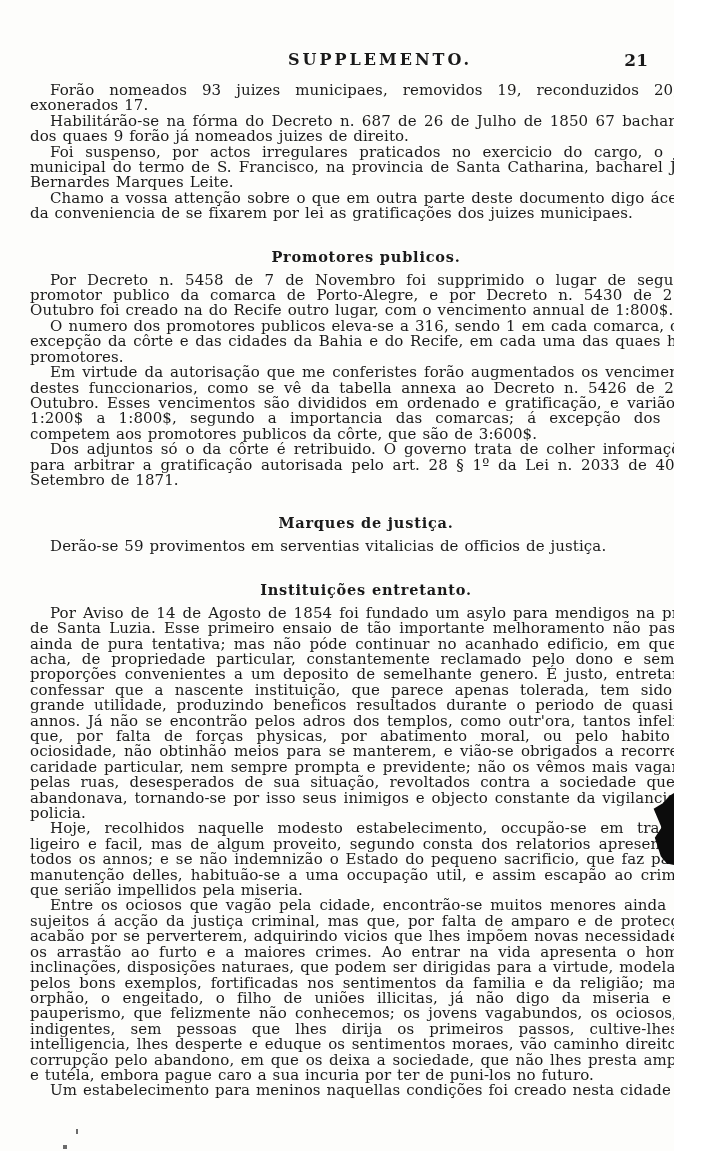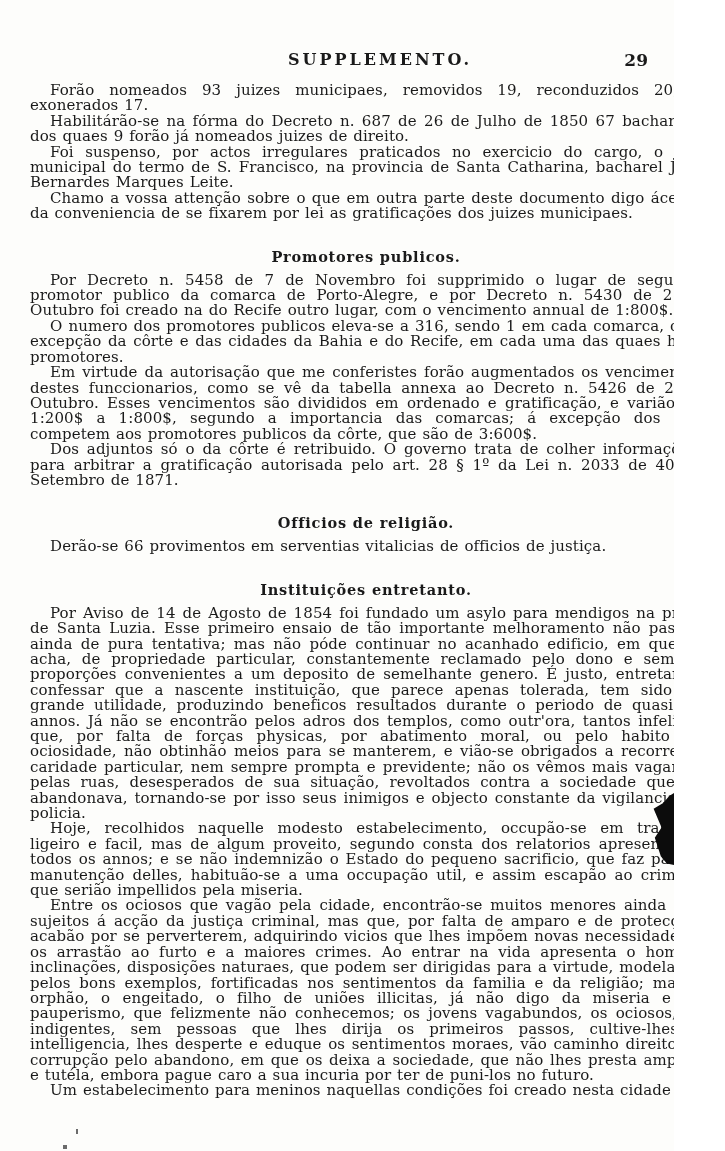--- a/index.html
+++ b/index.html
@@ -71,43 +71,43 @@
   .speck-1 { left: 76px; top: 1129px; width: 2px; height: 5px; }
   .speck-2 { left: 63px; top: 1145px; width: 4px; height: 4px; }
 </style>
 </head>
 <body>
 
 <div class="page">
 
   <header class="page-header">
     <h1 class="page-title">SUPPLEMENTO.</h1>
-    <span class="page-number">29</span>
+    <span class="page-number">21</span>
   </header>
 
   <main class="page-body">
 
     <section>
       <p>Forão nomeados 93 juizes municipaes, removidos 19, reconduzidos 20, e exonerados 17.</p>
       <p>Habilitárão-se na fórma do Decreto n. 687 de 26 de Julho de 1850 67 bachareis, dos quaes 9 forão já nomeados juizes de direito.</p>
       <p>Foi suspenso, por actos irregulares praticados no exercicio do cargo, o juiz municipal do termo de S. Francisco, na provincia de Santa Catharina, bacharel José Bernardes Marques Leite.</p>
       <p>Chamo a vossa attenção sobre o que em outra parte deste documento digo ácerca da conveniencia de se fixarem por lei as gratificações dos juizes municipaes.</p>
     </section>
 
     <section>
       <h2 class="section-heading">Promotores publicos.</h2>
       <p>Por Decreto n. 5458 de 7 de Novembro foi supprimido o lugar de segundo promotor publico da comarca de Porto-Alegre, e por Decreto n. 5430 de 2 de Outubro foi creado na do Recife outro lugar, com o vencimento annual de 1:800$.</p>
       <p>O numero dos promotores publicos eleva-se a 316, sendo 1 em cada comarca, com excepção da côrte e das cidades da Bahia e do Recife, em cada uma das quaes ha 2 promotores.</p>
       <p>Em virtude da autorisação que me conferistes forão augmentados os vencimentos destes funccionarios, como se vê da tabella annexa ao Decreto n. 5426 de 2 de Outubro. Esses vencimentos são divididos em ordenado e gratificação, e varião de 1:200$ a 1:800$, segundo a importancia das comarcas; á excepção dos que competem aos promotores publicos da côrte, que são de 3:600$.</p>
       <p>Dos adjuntos só o da côrte é retribuido. O governo trata de colher informações, para arbitrar a gratificação autorisada pelo art. 28 § 1º da Lei n. 2033 de 40 de Setembro de 1871.</p>
     </section>
 
     <section>
-      <h2 class="section-heading">Officios de religião.</h2>
-      <p>Derão-se 66 provimentos em serventias vitalicias de officios de justiça.</p>
+      <h2 class="section-heading">Marques de justiça.</h2>
+      <p>Derão-se 59 provimentos em serventias vitalicias de officios de justiça.</p>
     </section>
 
     <section>
       <h2 class="section-heading">Instituições entretanto.</h2>
       <p>Por Aviso de 14 de Agosto de 1854 foi fundado um asylo para mendigos na praia de Santa Luzia. Esse primeiro ensaio de tão importante melhoramento não passou ainda de pura tentativa; mas não póde continuar no acanhado edificio, em que se acha, de propriedade particular, constantemente reclamado pelo dono e sem as proporções convenientes a um deposito de semelhante genero. É justo, entretanto, confessar que a nascente instituição, que parece apenas tolerada, tem sido de grande utilidade, produzindo beneficos resultados durante o periodo de quasi 20 annos. Já não se encontrão pelos adros dos templos, como outr'ora, tantos infelizes que, por falta de forças physicas, por abatimento moral, ou pelo habito da ociosidade, não obtinhão meios para se manterem, e vião-se obrigados a recorrer á caridade particular, nem sempre prompta e previdente; não os vêmos mais vagarem pelas ruas, desesperados de sua situação, revoltados contra a sociedade que os abandonava, tornando-se por isso seus inimigos e objecto constante da vigilancia da policia.</p>
       <p>Hoje, recolhidos naquelle modesto estabelecimento, occupão-se em trabalho ligeiro e facil, mas de algum proveito, segundo consta dos relatorios apresentados todos os annos; e se não indemnizão o Estado do pequeno sacrificio, que faz para a manutenção delles, habituão-se a uma occupação util, e assim escapão ao crime a que serião impellidos pela miseria.</p>
       <p>Entre os ociosos que vagão pela cidade, encontrão-se muitos menores ainda não sujeitos á acção da justiça criminal, mas que, por falta de amparo e de protecção, acabão por se perverterem, adquirindo vicios que lhes impõem novas necessidades e os arrastão ao furto e a maiores crimes. Ao entrar na vida apresenta o homem inclinações, disposições naturaes, que podem ser dirigidas para a virtude, modeladas pelos bons exemplos, fortificadas nos sentimentos da familia e da religião; mas o orphão, o engeitado, o filho de uniões illicitas, já não digo da miseria e do pauperismo, que felizmente não conhecemos; os jovens vagabundos, os ociosos, os indigentes, sem pessoas que lhes dirija os primeiros passos, cultive-lhes a intelligencia, lhes desperte e eduque os sentimentos moraes, vão caminho direito da corrupção pelo abandono, em que os deixa a sociedade, que não lhes presta amparo e tutéla, embora pague caro a sua incuria por ter de puni-los no futuro.</p>
       <p>Um estabelecimento para meninos naquellas condições foi creado nesta cidade</p>
     </section>
 

